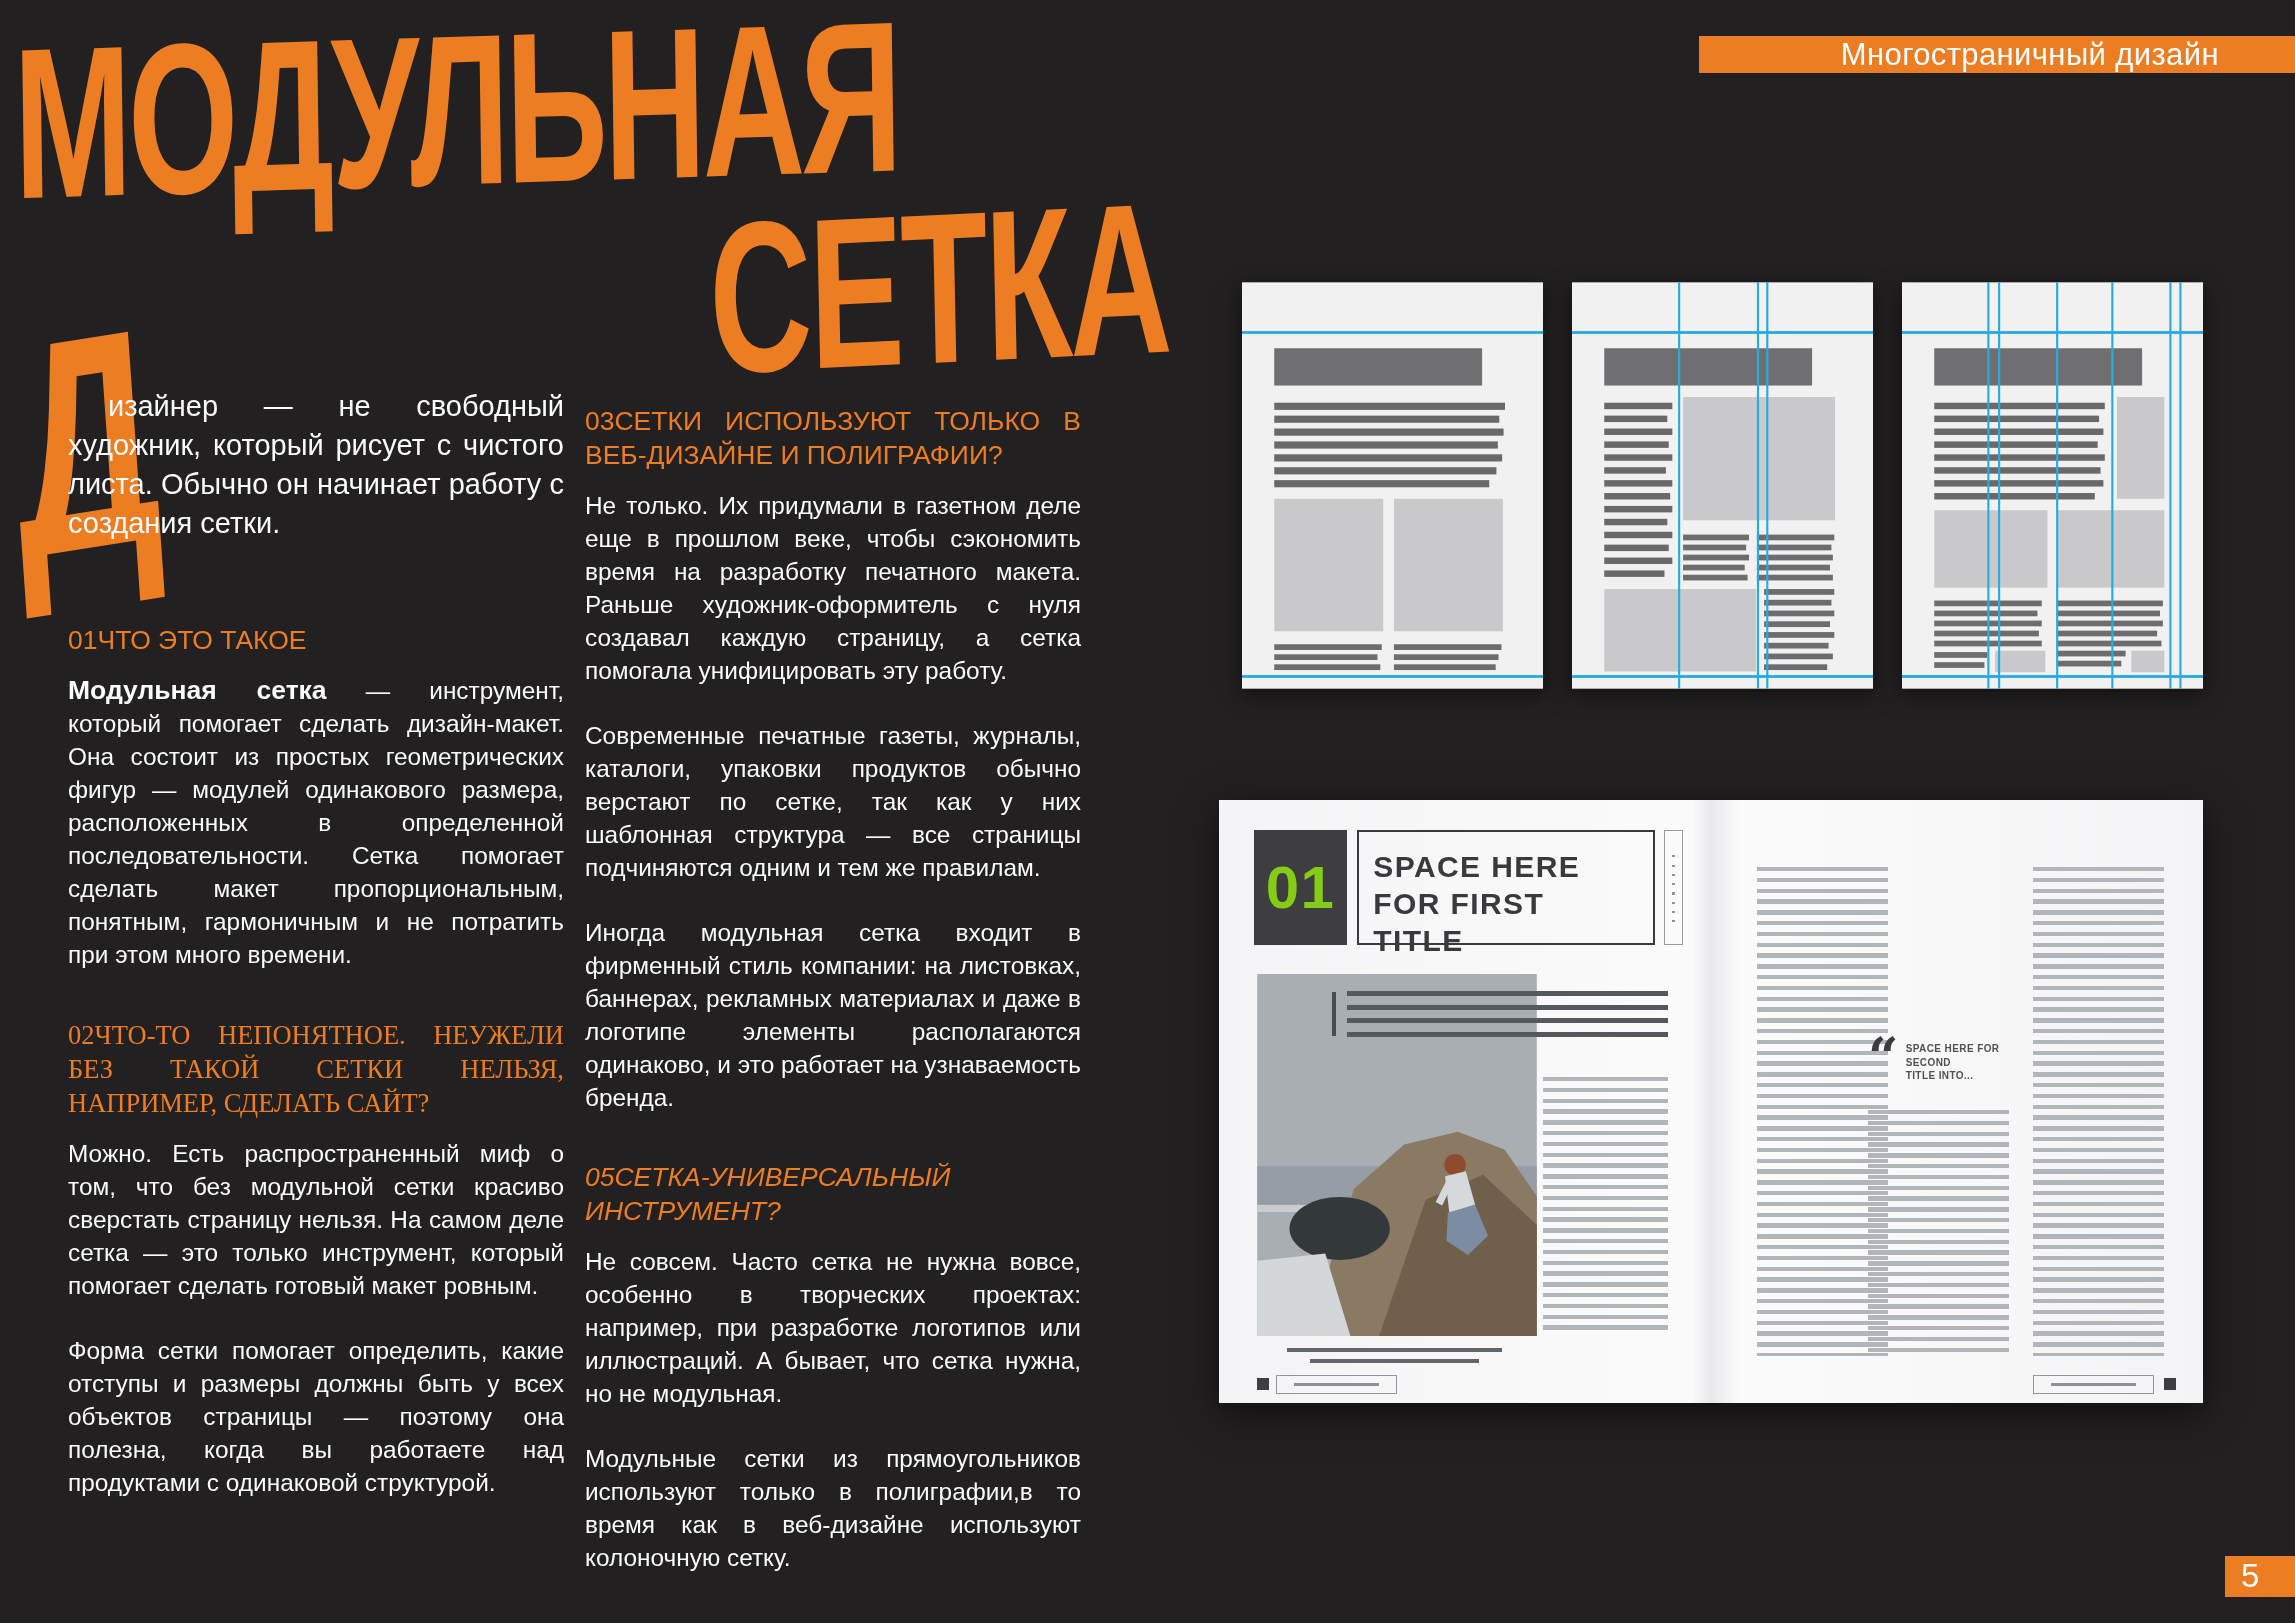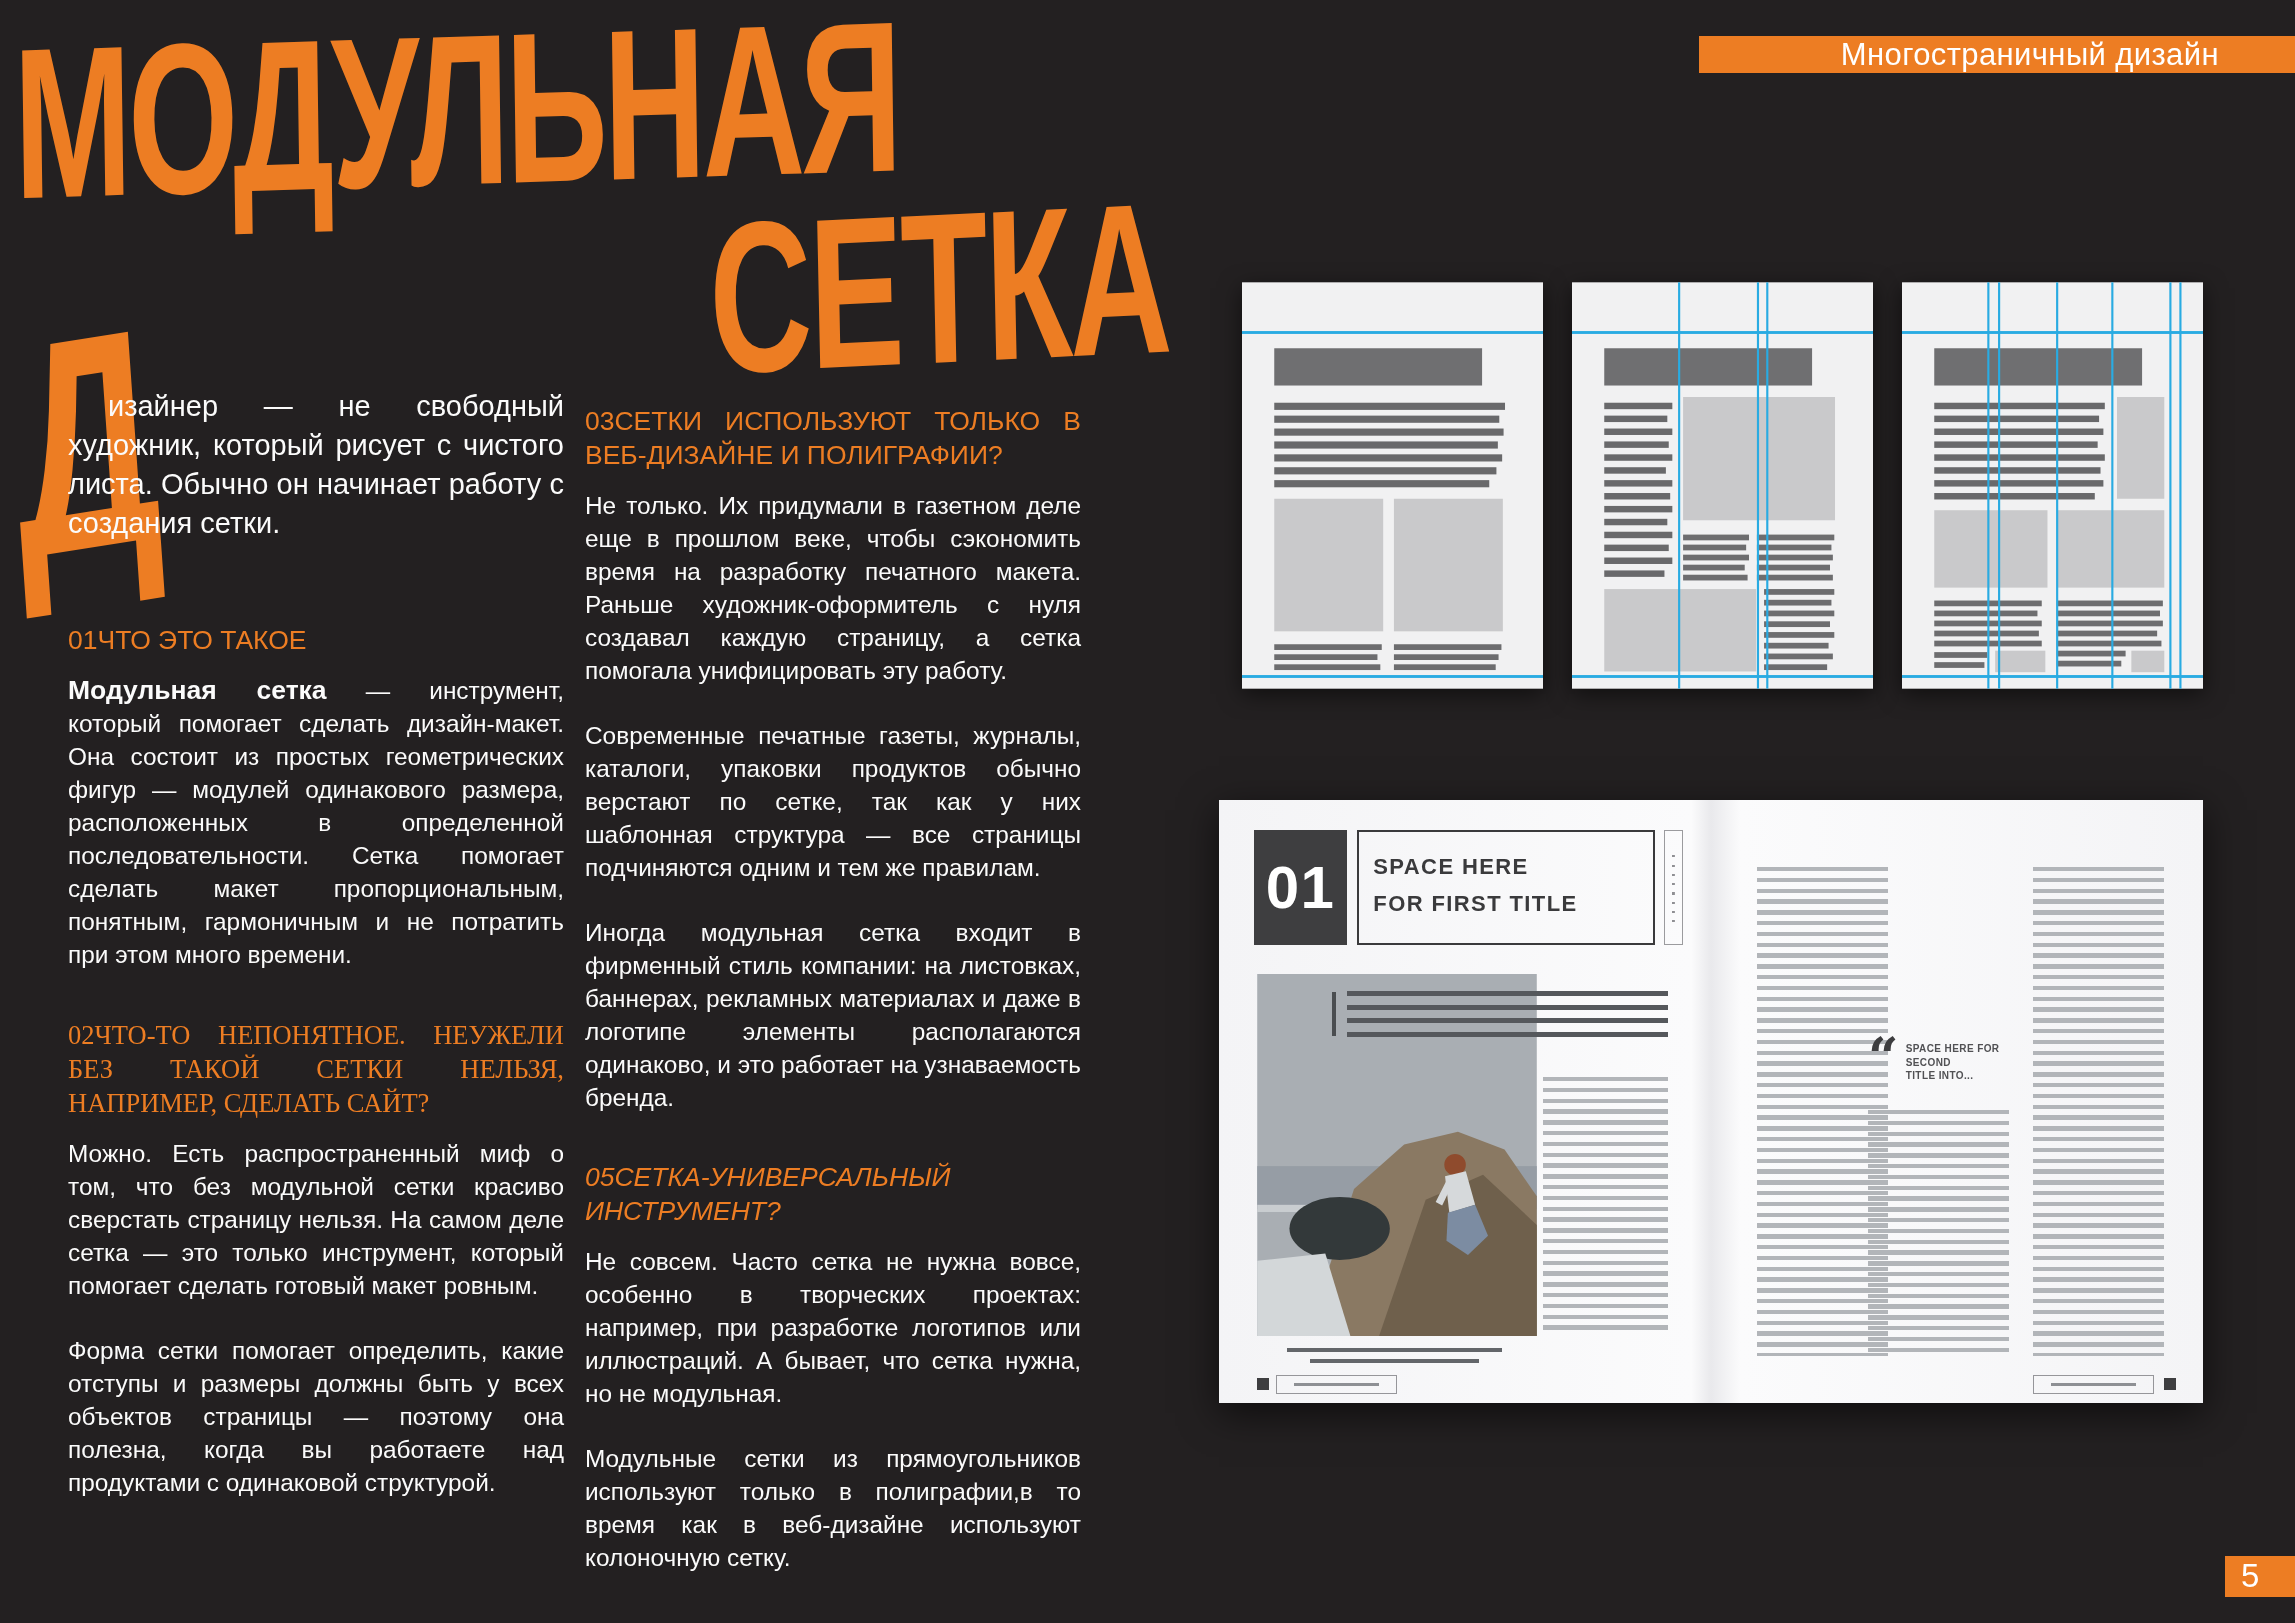--- a/index.html
+++ b/index.html
@@ -53,26 +53,26 @@
   
   .spread{
     position:absolute;left:1219px;top:800px;width:984px;height:603px;
     background:linear-gradient(90deg,#f4f4f6 0%,#fbfbfc 48%,#e9e9ec 50%,#fbfbfc 53%,#f4f4f6 100%);
     box-shadow:0 10px 36px rgba(0,0,0,.6);z-index:2;
   }
   .spread *{box-sizing:border-box;}
   .numbox{
     position:absolute;left:35px;top:30px;width:93px;height:115px;background:#3e3e40;
     display:flex;align-items:center;justify-content:center;
-    color:#ffffff;font-size:60px;font-weight:bold;letter-spacing:1.4px;
+    color:#84cc16;font-size:60px;font-weight:bold;letter-spacing:1.4px;
   }
   .titlebox{
     position:absolute;left:138px;top:30px;width:298px;height:115px;
     border:2.9px solid #3a3a3c;padding:16px 14.3px;
-    color:#3a3a3c;font-size:22px;line-height:37px;font-weight:bold;letter-spacing:1.4px;
+    color:#3a3a3c;font-size:30px;line-height:37px;font-weight:bold;letter-spacing:1.4px;
   }
   .title-strip{
     position:absolute;left:445px;top:30px;width:18.7px;height:115px;border:1.4px solid #9b9b9e;
     background:repeating-linear-gradient(to bottom,transparent 0 7.2px,#8f8f93 7.2px 9.3px) center/2.9px 70% no-repeat;
   }
   .introbar{position:absolute;left:113px;top:192px;width:3.6px;height:44px;background:#4a4d50;}
   .introblock{
     position:absolute;left:128px;top:191px;width:321px;height:47px;background:#fbfbfc;
     padding-top:2.9px;
   }

